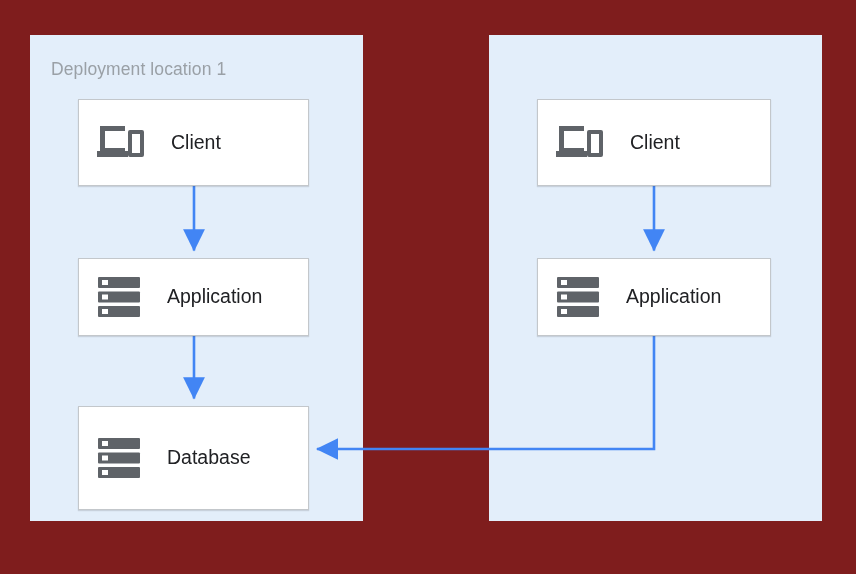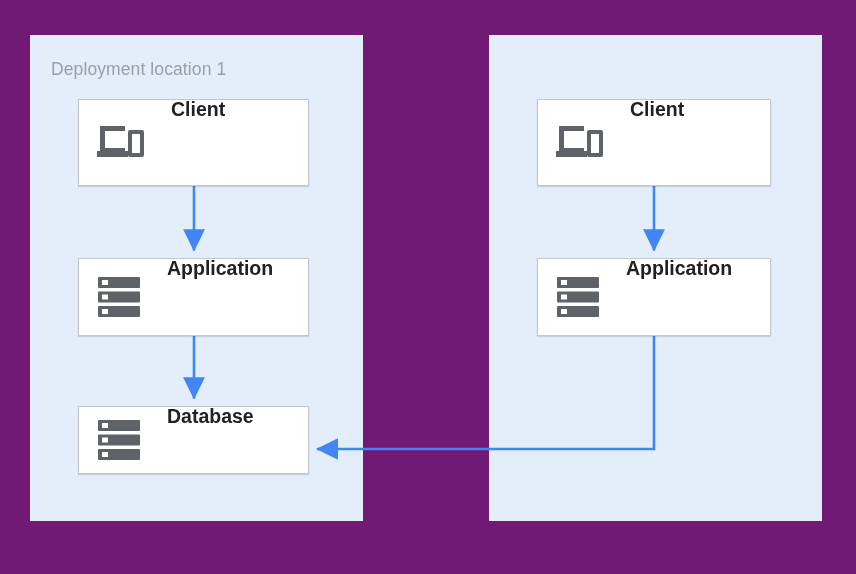--- a/index.html
+++ b/index.html
@@ -8,43 +8,43 @@
     padding: 0;
     background: #ffffff;
   }
   body {
     font-family: "Liberation Sans", sans-serif;
   }
   #canvas {
     position: relative;
     width: 856px;
     height: 574px;
-    background: #701a75;
+    background: #7f1d1d;
     overflow: hidden;
   }
   .zone {
     position: absolute;
     box-sizing: border-box;
   }
   .zone-label {
     position: absolute;
     font-size: 17.5px;
     color: #9aa0a6;
     letter-spacing: 0.1px;
     white-space: nowrap;
     line-height: 1;
   }
   .node {
     position: absolute;
     box-sizing: border-box;
     background: #ffffff;
     border: 1px solid #c3c7cb;
     display: flex;
+    align-items: center;
     box-shadow: 0 1px 1px rgba(60,64,67,0.16);
-    font-weight: bold;
   }
   .node-icon {
     flex: 0 0 auto;
     display: flex;
     align-items: center;
     justify-content: center;
   }
   .node-label {
     font-size: 19.5px;
     color: #202124;
@@ -115,21 +115,21 @@
         <rect x="5" y="4" width="6" height="5" fill="#ffffff"></rect>
         <rect x="1" y="15.5" width="42" height="11" rx="1" fill="#5f6368"></rect>
         <rect x="5" y="18.5" width="6" height="5" fill="#ffffff"></rect>
         <rect x="1" y="30" width="42" height="11" rx="1" fill="#5f6368"></rect>
         <rect x="5" y="33" width="6" height="5" fill="#ffffff"></rect>
       </svg>
     </span>
     <span class="node-label" style="margin-left:26px;">Application</span>
   </div>
 
-  <div class="node" style="left:78px; top:406px; width:231px; height:68px; padding-left:18px;">
+  <div class="node" style="left:78px; top:406px; width:231px; height:104px; padding-left:18px;">
     <span class="node-icon">
       <svg width="44" height="42" viewBox="0 0 44 42" aria-hidden="true">
         <rect x="1" y="1" width="42" height="11" rx="1" fill="#5f6368"></rect>
         <rect x="5" y="4" width="6" height="5" fill="#ffffff"></rect>
         <rect x="1" y="15.5" width="42" height="11" rx="1" fill="#5f6368"></rect>
         <rect x="5" y="18.5" width="6" height="5" fill="#ffffff"></rect>
         <rect x="1" y="30" width="42" height="11" rx="1" fill="#5f6368"></rect>
         <rect x="5" y="33" width="6" height="5" fill="#ffffff"></rect>
       </svg>
     </span>

